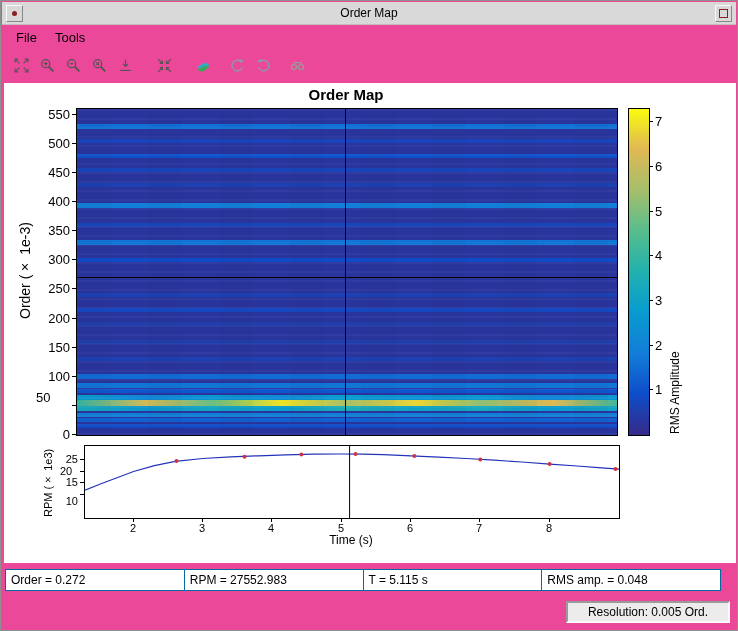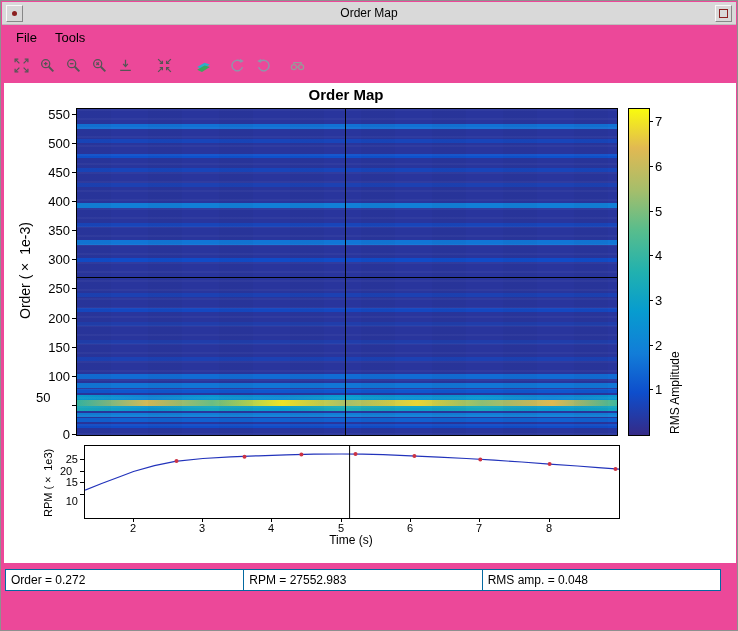--- a/index.html
+++ b/index.html
@@ -237,17 +237,19 @@
       <div class="tick-mark" style="left: 406px; top: 436px; width: 1px; height: 3px;"></div>
       <div class="tick-label small" style="left: 465px; top: 439px; width: 20px; text-align: center;">7</div>
       <div class="tick-mark" style="left: 475px; top: 436px; width: 1px; height: 3px;"></div>
       <div class="tick-label small" style="left: 535px; top: 439px; width: 20px; text-align: center;">8</div>
       <div class="tick-mark" style="left: 545px; top: 436px; width: 1px; height: 3px;"></div>
     </div>
 
   <div class="status-row">
     <div class="status-cell">Order = 0.272</div>
     <div class="status-cell">RPM = 27552.983</div>
+    <div class="status-cell">T = 5.115 s</div>
     <div class="status-cell">RMS amp. = 0.048</div>
   </div>
 
+  <div class="res-box">Resolution: 0.005 Ord.</div>
 
 </div>
 
 </body></html>

